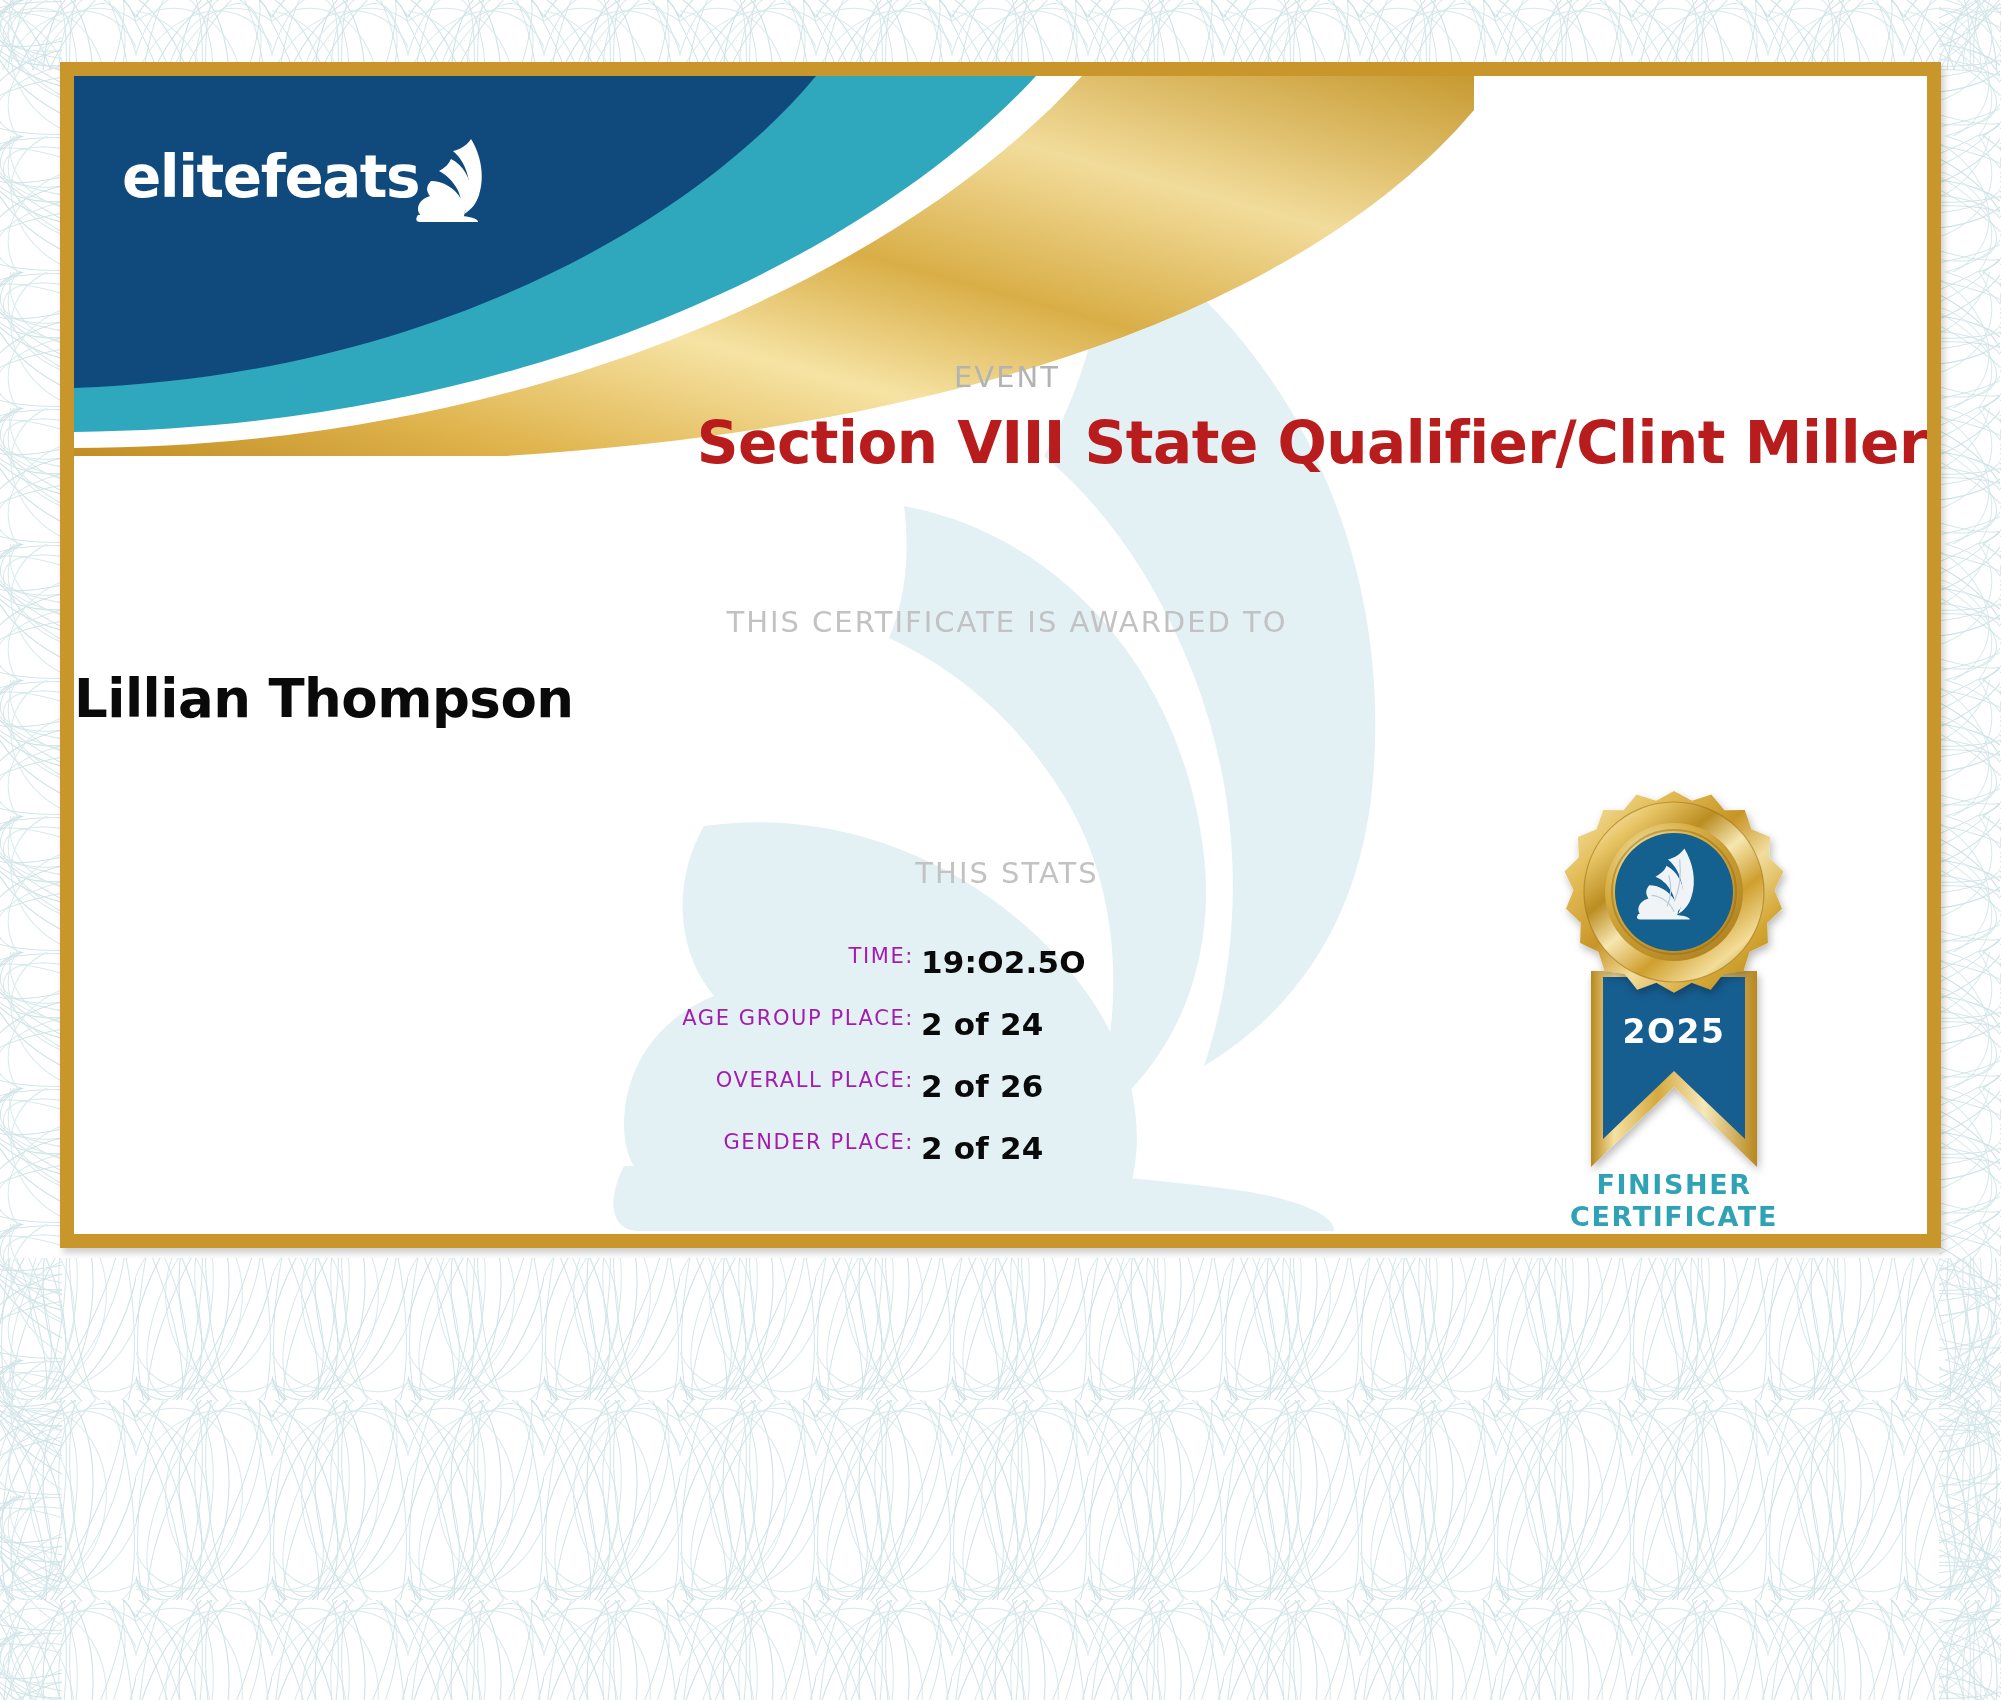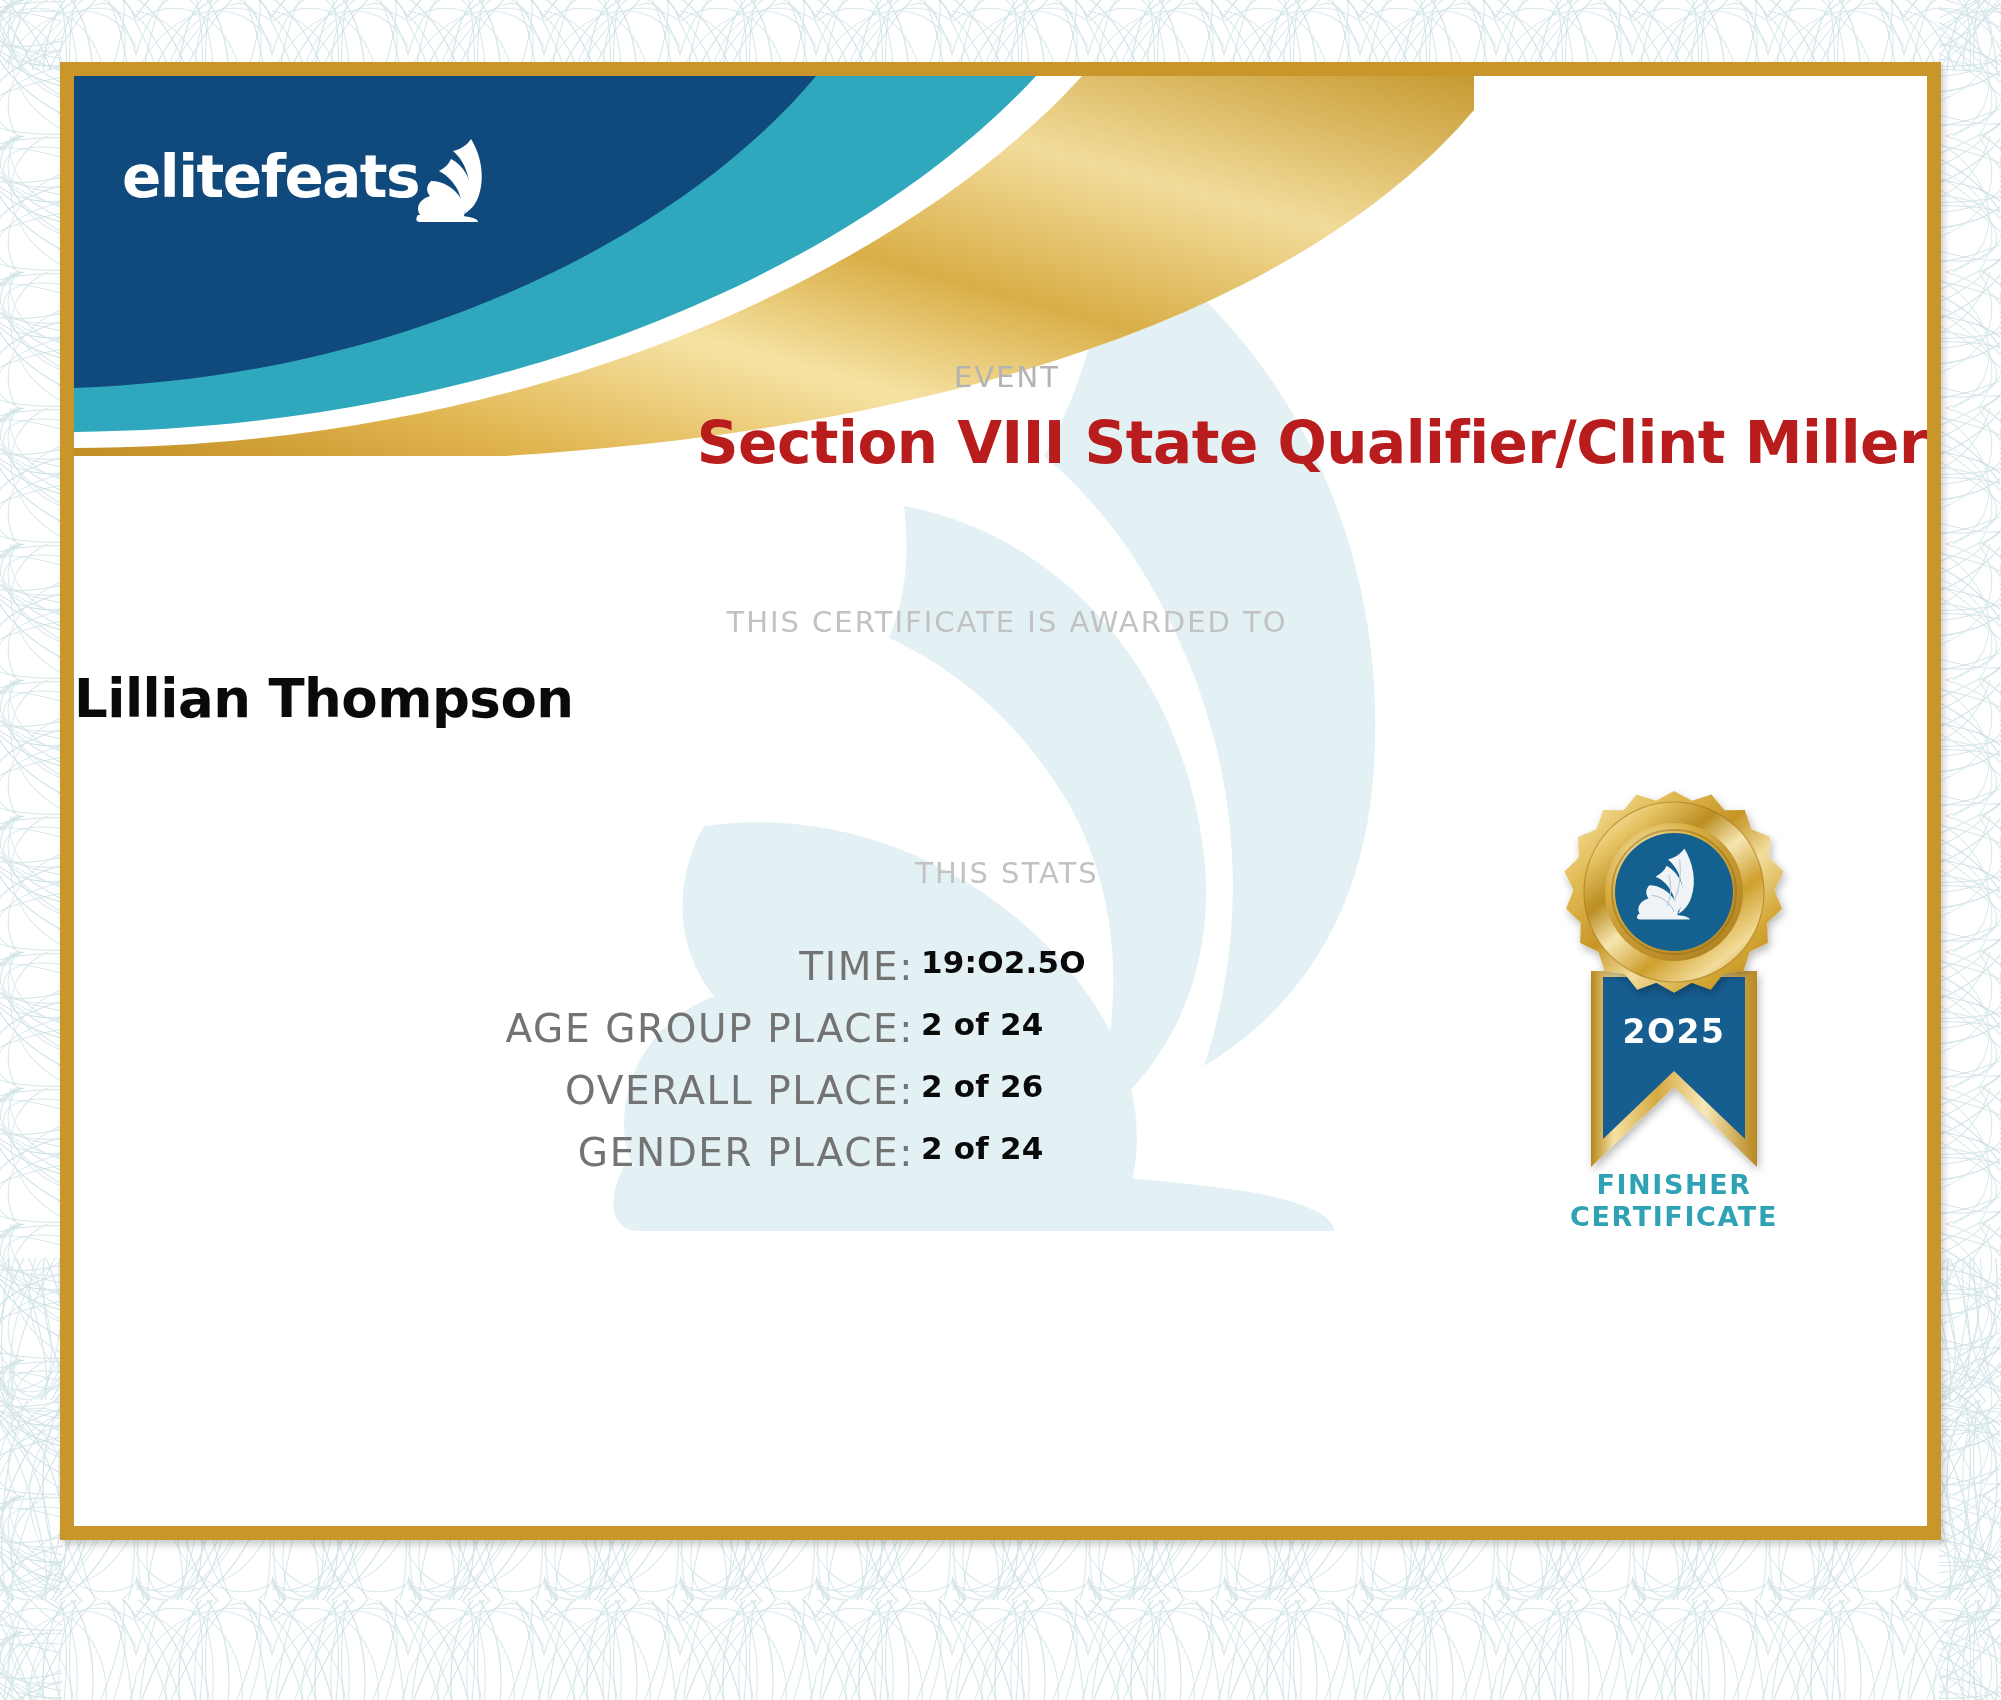--- a/index.html
+++ b/index.html
@@ -27,21 +27,21 @@
     height: 1700px;
     z-index: 1;
   }
 
   
   #cert-frame {
     position: absolute;
     left: 60px;
     top: 62px;
     width: 1881px;
-    height: 1478px;
+    height: 1186px;
     background: #ffffff;
     border: 14px solid #c8962a;
     z-index: 3;
     overflow: hidden;
     box-shadow: 3px 5px 7px rgba(0,0,0,0.20);
   }
 
   #cert-inner {
     position: absolute;
     inset: 0;
@@ -172,22 +172,22 @@
   
   .stat-row {
     position: absolute;
     left: 0;
     width: 840px;
     text-align: right;
     font-family: "DejaVu Sans", sans-serif;
     white-space: nowrap;
   }
   .stat-label {
-    color: #737373;
-    font-size: 39px;
+    color: #a21caf;
+    font-size: 21px;
     letter-spacing: 1.6px;
     font-weight: 400;
   }
   .stat-value {
     color: #0a0a0a;
     font-size: 31px;
     font-weight: 700;
     letter-spacing: 0.2px;
     margin-left: 7px;
   }

